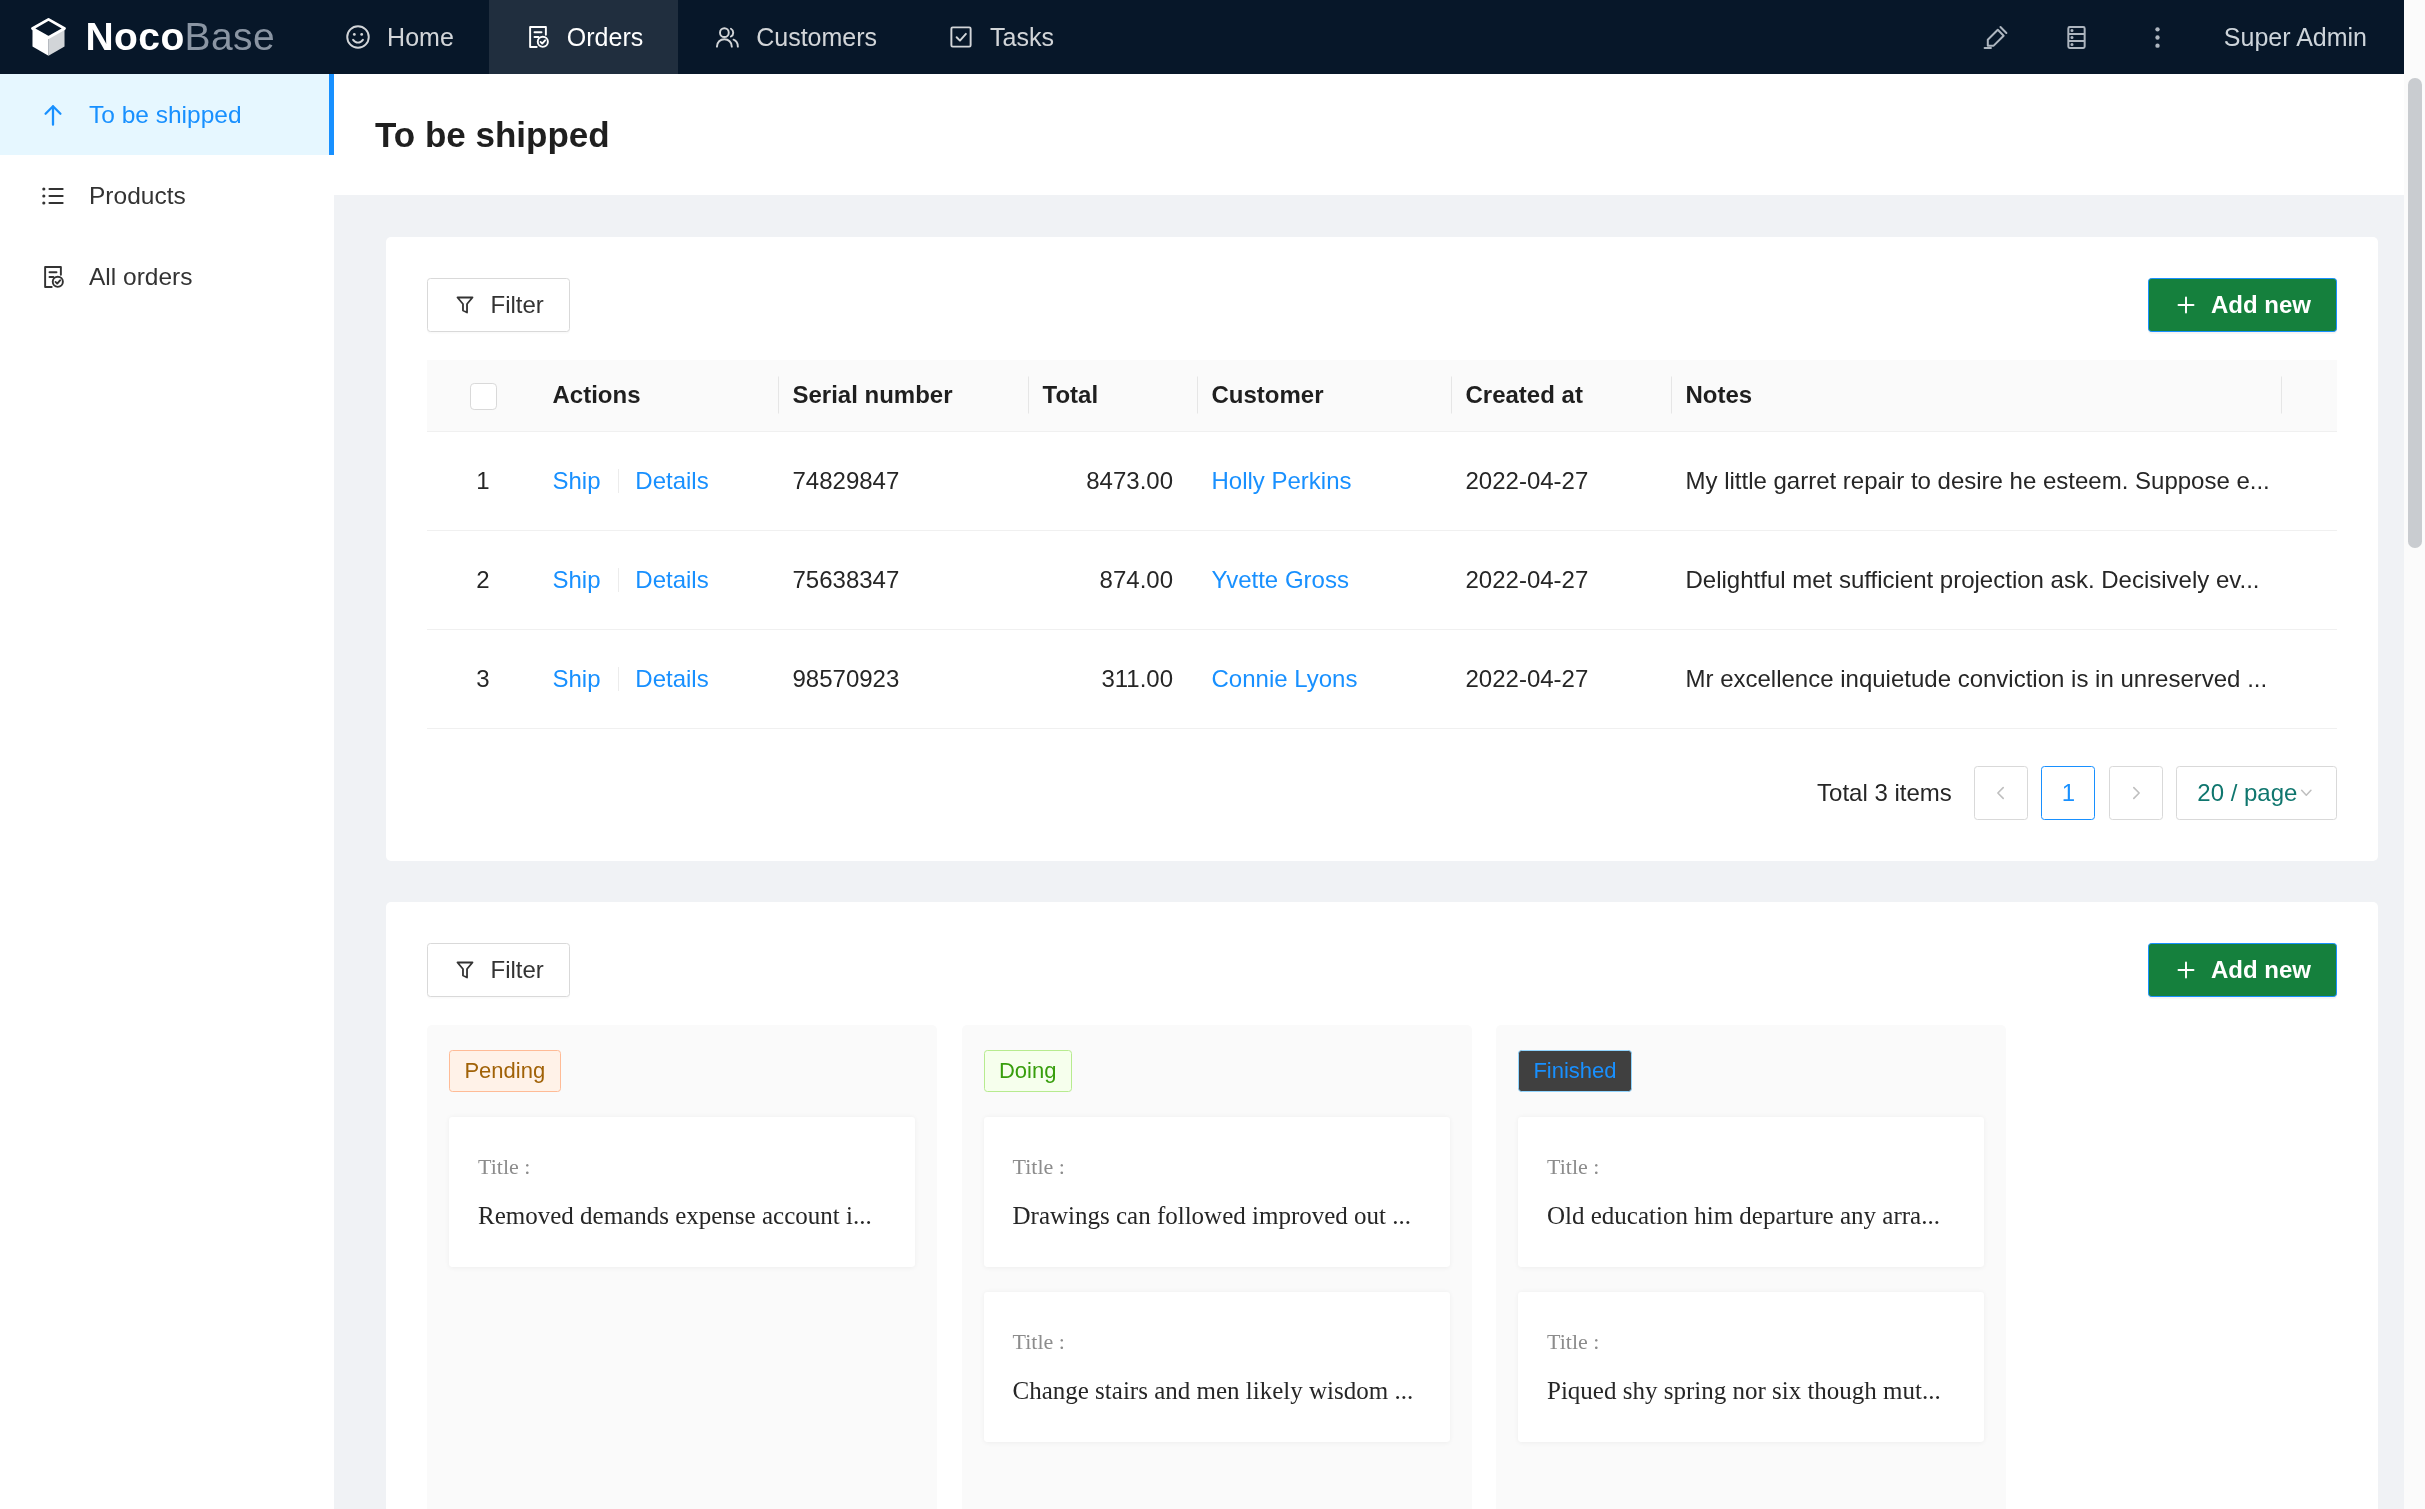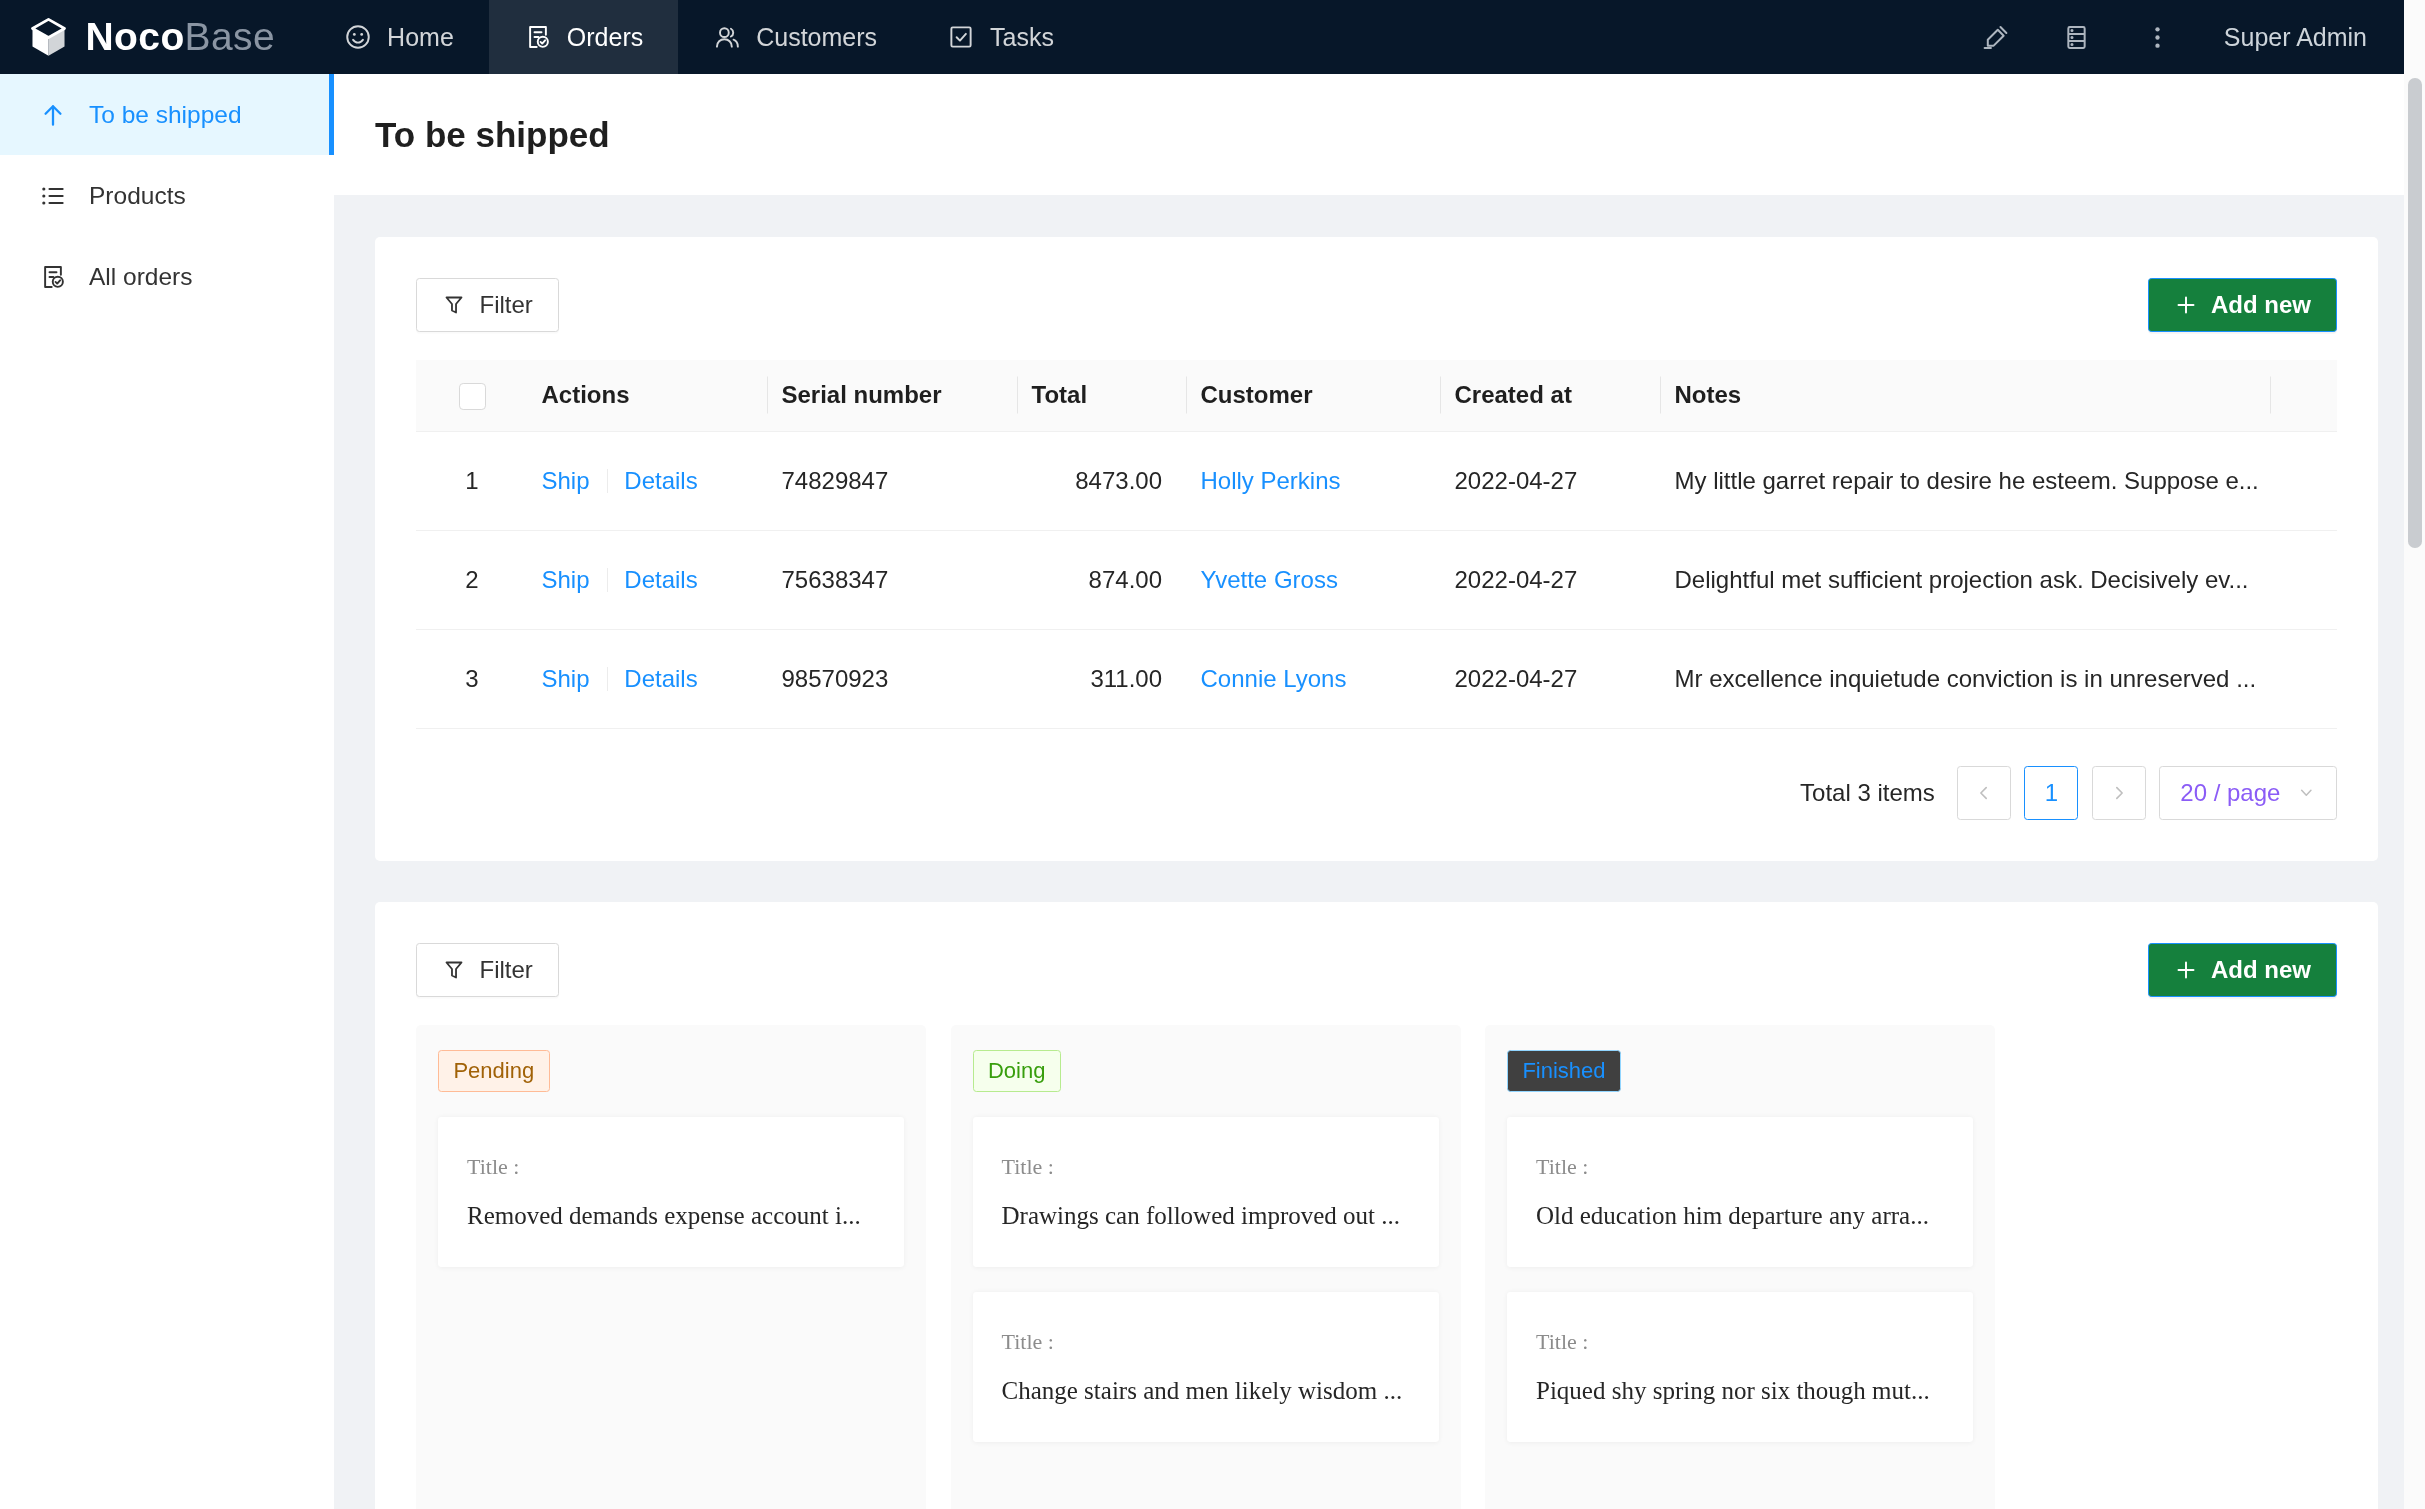--- a/index.html
+++ b/index.html
@@ -30,21 +30,21 @@
   .side-item svg{width:28px;height:28px;flex:none;}
   .side-item.active{background:#e6f7ff;color:#1890ff;}
   .side-item.active::after{content:"";position:absolute;right:0;top:0;bottom:0;width:5px;background:#1890ff;}
 
   
   .content{position:absolute;left:334px;top:74px;right:22px;bottom:0;background:#f0f2f5;overflow:hidden;}
   .page-header{height:121px;background:#ffffff;display:flex;align-items:center;padding-left:41px;}
   .page-title{font-size:35px;font-weight:700;color:#1f1f1f;margin:0;}
   .page-body{padding:42px 26px 0 41px;}
 
-  .block{background:#ffffff;border-radius:5px;padding:41px;box-sizing:border-box;}
+  .block{background:#ffffff;border-radius:5px;padding:41px;box-sizing:border-box;margin-left:11px;}
   .block.first{margin-bottom:41px;}
   .block.second{padding-top:41px;min-height:651px;}
   .block-toolbar{display:flex;justify-content:space-between;align-items:center;margin-bottom:28px;}
   .btn{display:inline-flex;align-items:center;gap:13.5px;height:54px;padding:0 25px;font-size:24px;
        border:0.8px solid #d9d9d9;border-radius:3.4px;background:#fff;color:#333;cursor:pointer;
        box-shadow:0 1.7px 0 rgba(0,0,0,.02);font-family:inherit;}
   .btn svg{width:24px;height:24px;}
   .btn.primary{background:#15803d;border-color:#1890ff;color:#fff;box-shadow:0 1.7px 0 rgba(0,0,0,.045);font-weight:bold;}
 
   
@@ -65,22 +65,22 @@
 
   
   .pagination{display:flex;justify-content:flex-end;align-items:center;gap:13.5px;margin-top:37px;
               font-size:24px;color:#262626;}
   .pg-total{margin-right:8.5px;}
   .pg-btn{width:54px;height:54px;display:inline-flex;align-items:center;justify-content:center;
           border:0.8px solid #d9d9d9;border-radius:3.4px;background:#fff;cursor:pointer;color:#bfbfbf;
           font-size:24px;font-family:inherit;box-sizing:border-box;}
   .pg-btn svg{width:20px;height:20px;}
   .pg-btn.current{border-color:#1890ff;color:#1890ff;}
-  .pg-size{display:inline-flex;align-items:center;gap:17px;height:54px;padding:0 20px;border:0.8px solid #d9d9d9;
-           border-radius:3.4px;background:#fff;cursor:pointer;color:#8b5cf6;box-sizing:border-box;}
+  .pg-size{display:inline-flex;align-items:center;height:54px;padding:0 20px;border:0.8px solid #d9d9d9;
+           border-radius:3.4px;background:#fff;cursor:pointer;color:#0f766e;box-sizing:border-box;}
   .pg-size svg{width:18.6px;height:18.6px;color:#bfbfbf;}
 
   
   .kanban{display:flex;gap:24.5px;}
   .kcol{width:510px;flex:none;background:#fafafa;border-radius:5px;padding:25px 22px;
         min-height:516px;box-sizing:border-box;}
   .ktag{display:inline-block;font-size:22px;line-height:1;padding:9.3px 14.4px;border-radius:3.4px;
         border:0.8px solid;background:#fff;cursor:default;}
   .kcard{background:#fff;border-radius:3.4px;box-shadow:0 0.8px 5px rgba(0,0,0,.05);margin-top:25px;
          padding:37px 29px;cursor:pointer;font-family:Liberation Serif, serif;}

